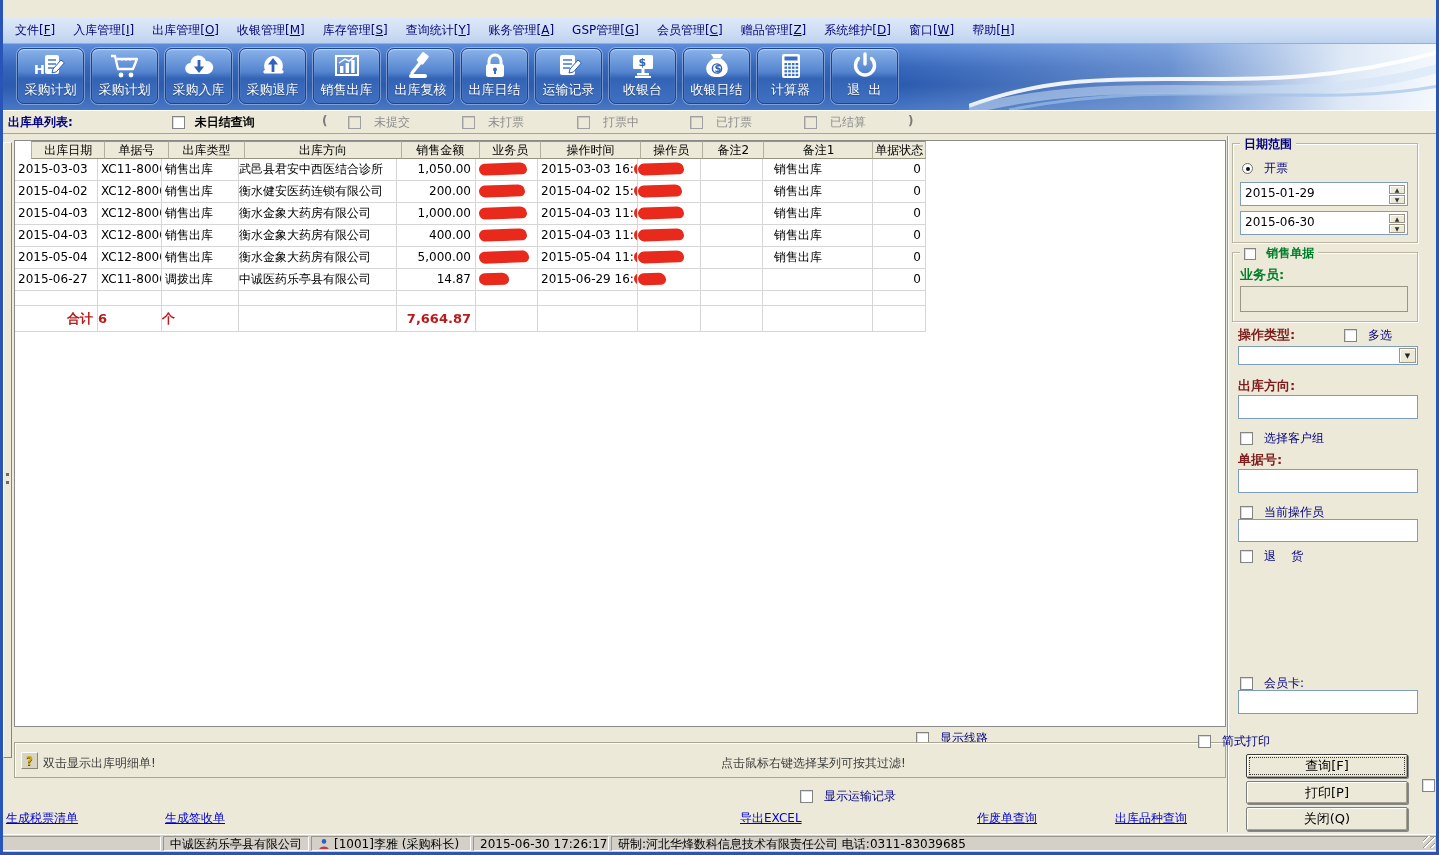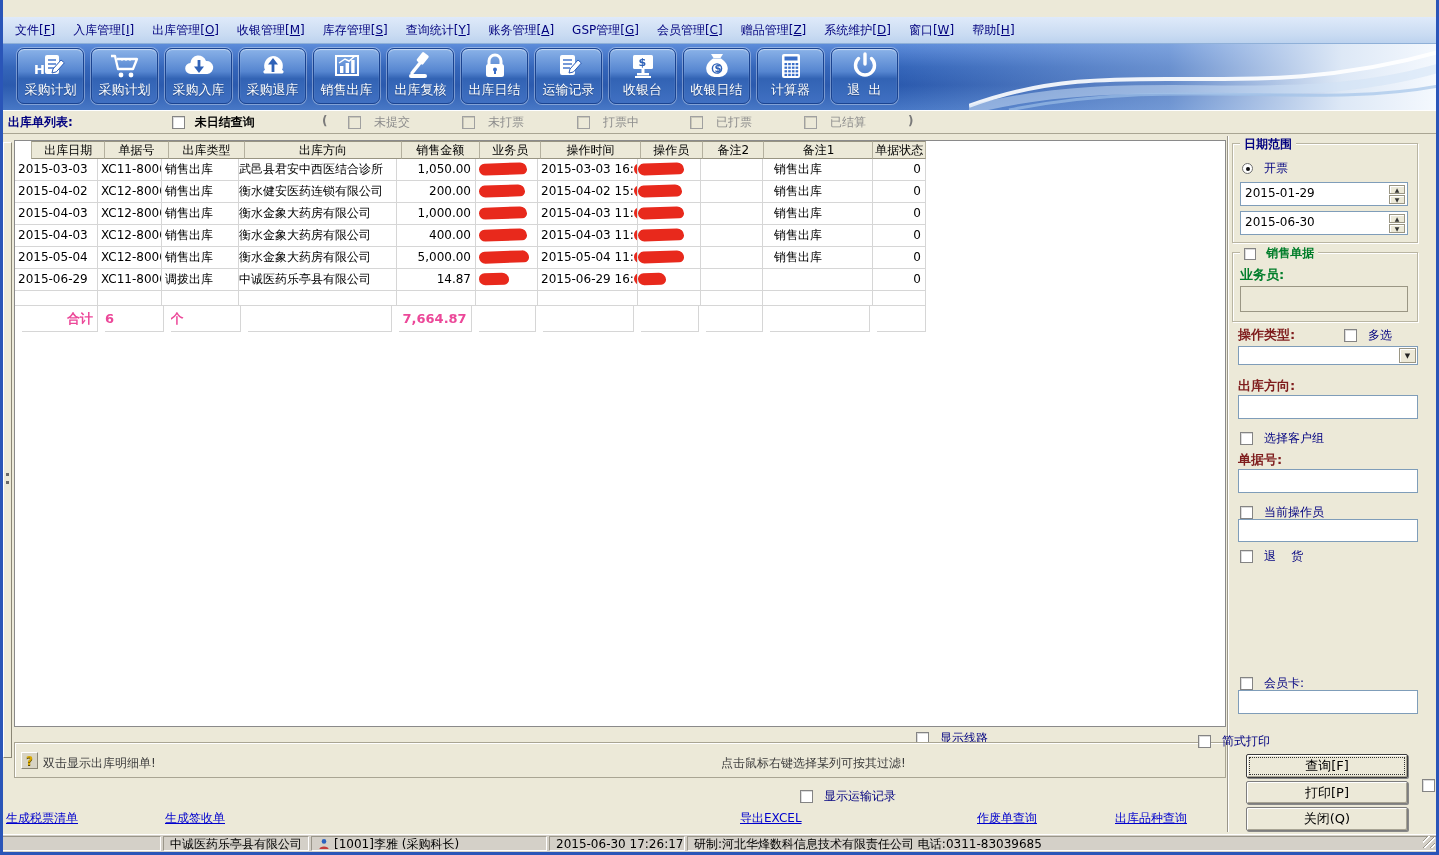--- a/index.html
+++ b/index.html
@@ -90,21 +90,21 @@
   .gh-cell { background:#ece9d8; border-top:1px solid #989482; border-right:1px solid #b4b09e;
     border-bottom:1px solid #989482; height:18px; line-height:16px; text-align:center; color:#000;
     overflow:hidden; white-space:nowrap; cursor:pointer; }
   .gh-cell:first-child { border-left:1px solid #b4b09e; }
   .gr-cell { border-right:1px solid #d6d6d6; border-bottom:1px solid #d6d6d6; height:22px; line-height:21px;
     overflow:hidden; white-space:nowrap; color:#000; }
   .gr-cell.al { padding-left:3px; text-align:left; }
   .gr-cell.ac { text-align:left; }
   .gr-cell.ar { padding-right:4px; text-align:right; }
   .g-row.empty .gr-cell { height:15px; }
-  .g-row.sum .gr-cell { height:26px; line-height:25px; font-weight:bold; color:#ec4899; font-size:13px;margin-left:7px; }
+  .g-row.sum .gr-cell { height:26px; line-height:25px; font-weight:bold; color:#b91c1c; font-size:13px; }
   .scribble { display:inline-block; height:12px; background:#e8291c; border-radius:8px 10px 7px 9px;
     transform:rotate(-2deg); vertical-align:middle; margin-top:-2px; }
 
   
   .hint-panel { position:absolute; left:14px; top:608px; width:1212px; height:36px; background:#ece9d8;
     border:1px solid #a9a593; box-shadow:inset 1px 1px 0 #fff; }
   .help-icon { position:absolute; left:6px; top:9px; width:17px; height:17px; background:#d8d4c4;
     border:1px solid #fff; border-right-color:#8a8675; border-bottom-color:#8a8675; text-align:center;
     font-size:12px; font-weight:bold; color:#d8a800; text-shadow:0 1px 0 #5a4a00; line-height:16px; }
   .hint-text { position:absolute; top:12px; font-size:12px; color:#3c3c3c; white-space:nowrap; }
@@ -406,21 +406,21 @@
             <div class="gr-cell ac" style="width: 158px;">衡水金象大药房有限公司</div>
             <div class="gr-cell ar" style="width: 79px;">5,000.00</div>
             <div class="gr-cell al" style="width: 62px;"><span class="scribble" style="width:50px"></span></div>
             <div class="gr-cell al" style="width: 100px;">2015-05-04 11:<span class="scribble" style="width:28px"></span></div>
             <div class="gr-cell ac" style="width: 63px;"><span class="scribble" style="width:46px"></span></div>
             <div class="gr-cell al" style="width: 62px;"></div>
             <div class="gr-cell al" style="width: 110px;"><span style="padding-left:8px">销售出库</span></div>
             <div class="gr-cell ar" style="width: 53px;">0</div>
           </div>
           <div class="g-row">
-            <div class="gr-cell al" style="width: 83px;">2015-06-29</div>
+            <div class="gr-cell al" style="width: 83px;">2015-06-27</div>
             <div class="gr-cell al" style="width: 64px;">XC11-80002</div>
             <div class="gr-cell al" style="width: 77px;">调拨出库</div>
             <div class="gr-cell ac" style="width: 158px;">中诚医药乐亭县有限公司</div>
             <div class="gr-cell ar" style="width: 79px;">14.87</div>
             <div class="gr-cell al" style="width: 62px;"><span class="scribble" style="width:30px"></span></div>
             <div class="gr-cell al" style="width: 100px;">2015-06-29 16:<span class="scribble" style="width:16px"></span></div>
             <div class="gr-cell ac" style="width: 63px;"><span class="scribble" style="width:28px"></span></div>
             <div class="gr-cell al" style="width: 62px;"></div>
             <div class="gr-cell al" style="width: 110px;"></div>
             <div class="gr-cell ar" style="width: 53px;">0</div>
@@ -570,21 +570,21 @@
 
     <span class="cbrow clipped-cb" style="left:1422px; top:641px">
       <span class="cb"></span>
       
     </span>
   </div>
 
   <div class="statusbar">
     <span class="sb-seg" style="width:160px"></span>
     <span class="sb-seg" style="width:146px">中诚医药乐亭县有限公司</span>
-    <span class="sb-seg" style="width:236px">
+    <span class="sb-seg" style="width:160px">
       <svg width="12" height="12" viewBox="0 0 12 12">
           <circle cx="6" cy="3.4" r="2.3" fill="#2a62c0"></circle>
           <path d="M1.4 11c0-3.4 9.2-3.4 9.2 0z" fill="#c43c3c"></path>
         </svg>
       <span>[1001]李雅 (采购科长)</span>
     </span>
     <span class="sb-seg" style="width:136px">2015-06-30 17:26:17</span>
     <span class="sb-seg" style="flex:1">研制:河北华烽数科信息技术有限责任公司  电话:0311-83039685</span>
     <span class="resize-grip"></span>
   </div>

